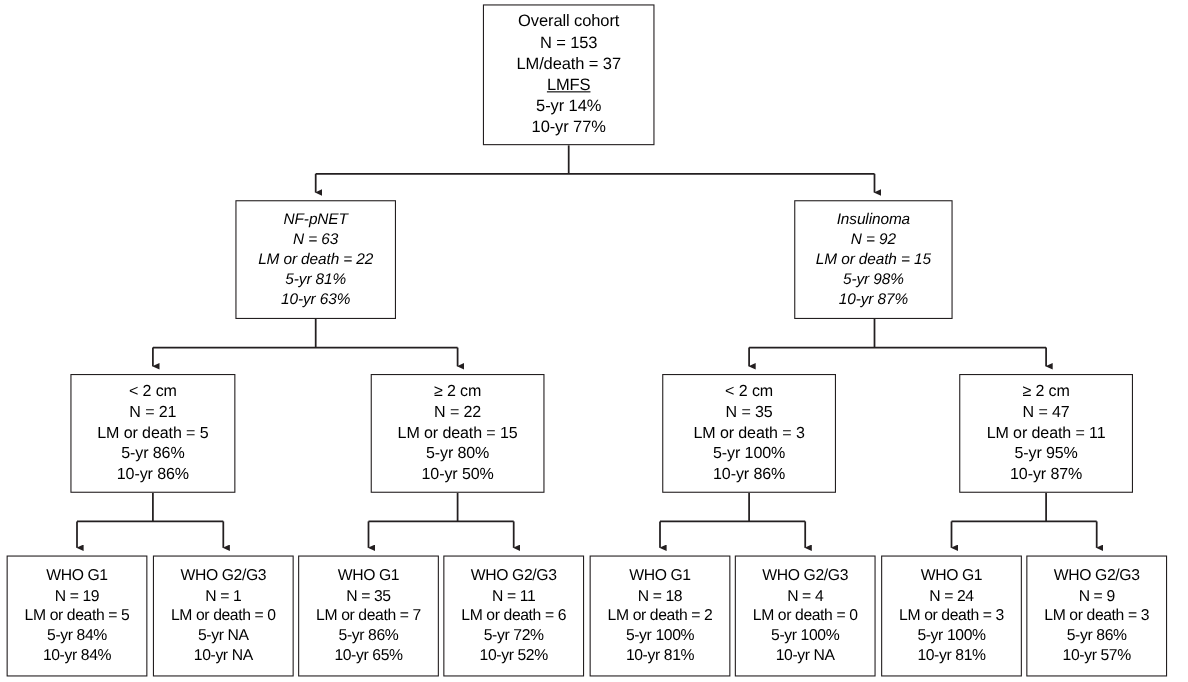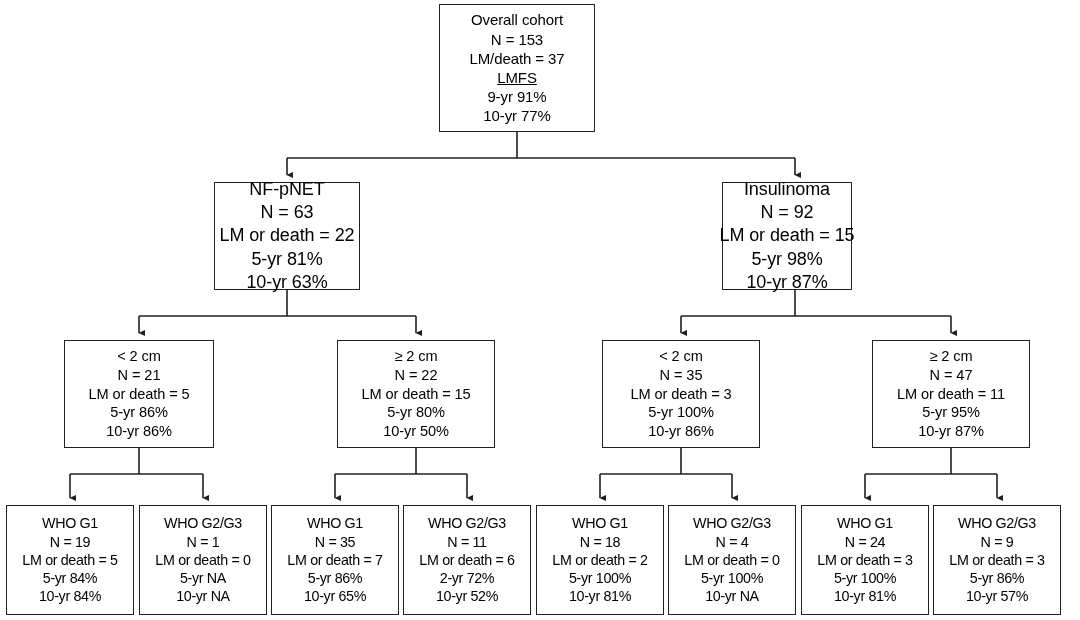--- a/index.html
+++ b/index.html
@@ -43,21 +43,21 @@
     z-index: 2;
   }
   .node .line {
     display: block;
   }
   .node .line.u {
     text-decoration: underline;
     text-align: center;
   }
   .n-root  { font-size: 15px; }
-  .n-l2    { font-size: 18px; }
+  .n-l2    { font-size: 14px; font-style: italic; }
   .n-l3    { font-size: 14.6px; text-align: right; }
   .n-l4    { font-size: 14.3px; letter-spacing: -0.35px; }
 </style>
 </head>
 <body>
 
 <div id="canvas">
   <svg id="edges" viewBox="0 0 1080 620" xmlns="http://www.w3.org/2000/svg">
     <defs>
       <marker id="arrowhead" markerWidth="7" markerHeight="7" refX="3" refY="6" orient="auto" markerUnits="userSpaceOnUse">
@@ -94,31 +94,31 @@
         <line x1="865" y1="474" x2="865" y2="498" marker-end="url(#arrowhead)"></line>
         <line x1="997" y1="474" x2="997" y2="498" marker-end="url(#arrowhead)"></line>
       </g>
   </svg>
   <div id="nodes">
       <div class="node n-root" style="left: 439px; top: 4px; width: 156px; height: 128px;">
         <span class="line">Overall cohort</span>
         <span class="line">N = 153</span>
         <span class="line">LM/death = 37</span>
         <span class="line u">LMFS</span>
-        <span class="line">9-yr 91%</span>
+        <span class="line">5-yr 14%</span>
         <span class="line">10-yr 77%</span>
       </div>
       <div class="node n-l2" style="left: 214px; top: 182px; width: 146px; height: 108px;">
         <span class="line">NF-pNET</span>
         <span class="line">N = 63</span>
         <span class="line">LM or death = 22</span>
         <span class="line">5-yr 81%</span>
         <span class="line">10-yr 63%</span>
       </div>
-      <div class="node n-l2" style="left: 722px; top: 182px; width: 130px; height: 108px;">
+      <div class="node n-l2" style="left: 722px; top: 182px; width: 144px; height: 108px;">
         <span class="line">Insulinoma</span>
         <span class="line">N = 92</span>
         <span class="line">LM or death = 15</span>
         <span class="line">5-yr 98%</span>
         <span class="line">10-yr 87%</span>
       </div>
       <div class="node n-l3" style="left: 64px; top: 340px; width: 150px; height: 108px;">
         <span class="line">&lt; 2 cm</span>
         <span class="line">N = 21</span>
         <span class="line">LM or death = 5</span>
@@ -164,21 +164,21 @@
         <span class="line">WHO G1</span>
         <span class="line">N = 35</span>
         <span class="line">LM or death = 7</span>
         <span class="line">5-yr 86%</span>
         <span class="line">10-yr 65%</span>
       </div>
       <div class="node n-l4" style="left: 403px; top: 505px; width: 128px; height: 110px;">
         <span class="line">WHO G2/G3</span>
         <span class="line">N = 11</span>
         <span class="line">LM or death = 6</span>
-        <span class="line">2-yr 72%</span>
+        <span class="line">5-yr 72%</span>
         <span class="line">10-yr 52%</span>
       </div>
       <div class="node n-l4" style="left: 536px; top: 505px; width: 128px; height: 110px;">
         <span class="line">WHO G1</span>
         <span class="line">N = 18</span>
         <span class="line">LM or death = 2</span>
         <span class="line">5-yr 100%</span>
         <span class="line">10-yr 81%</span>
       </div>
       <div class="node n-l4" style="left: 668px; top: 505px; width: 128px; height: 110px;">

